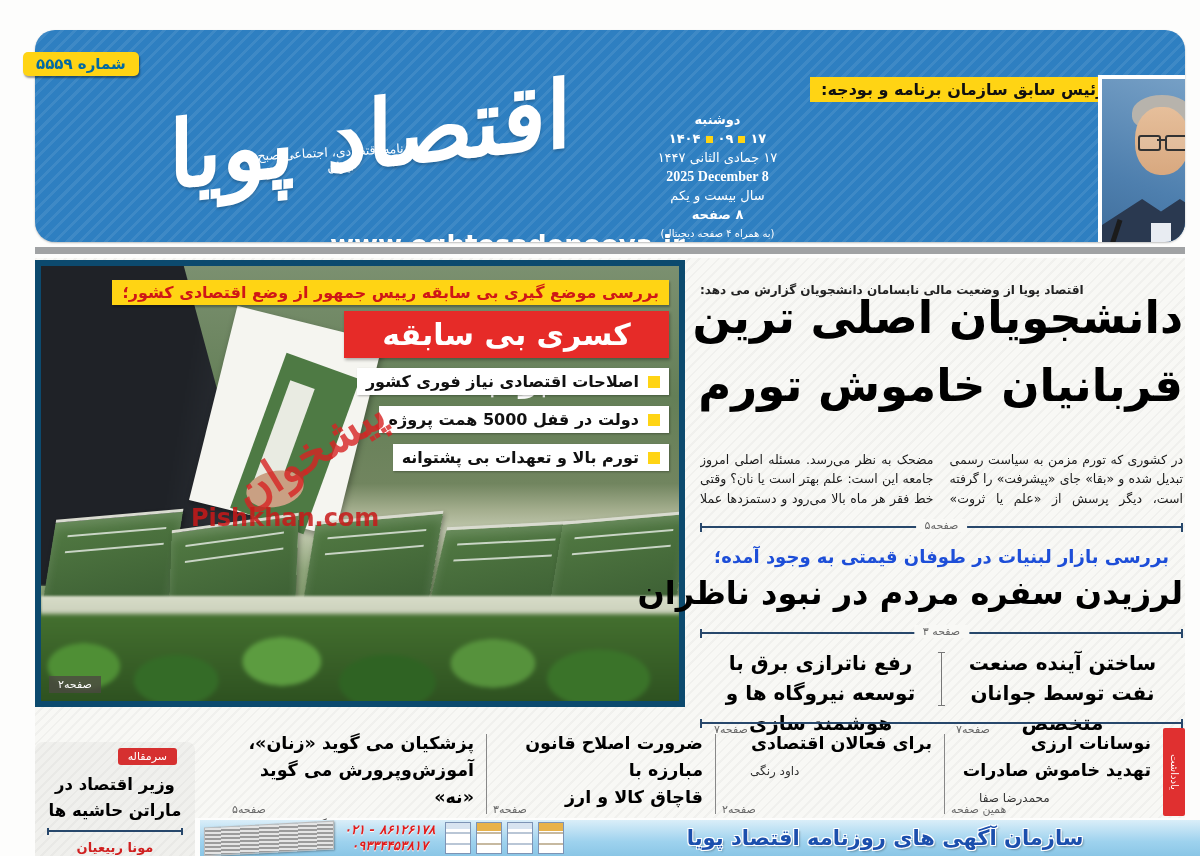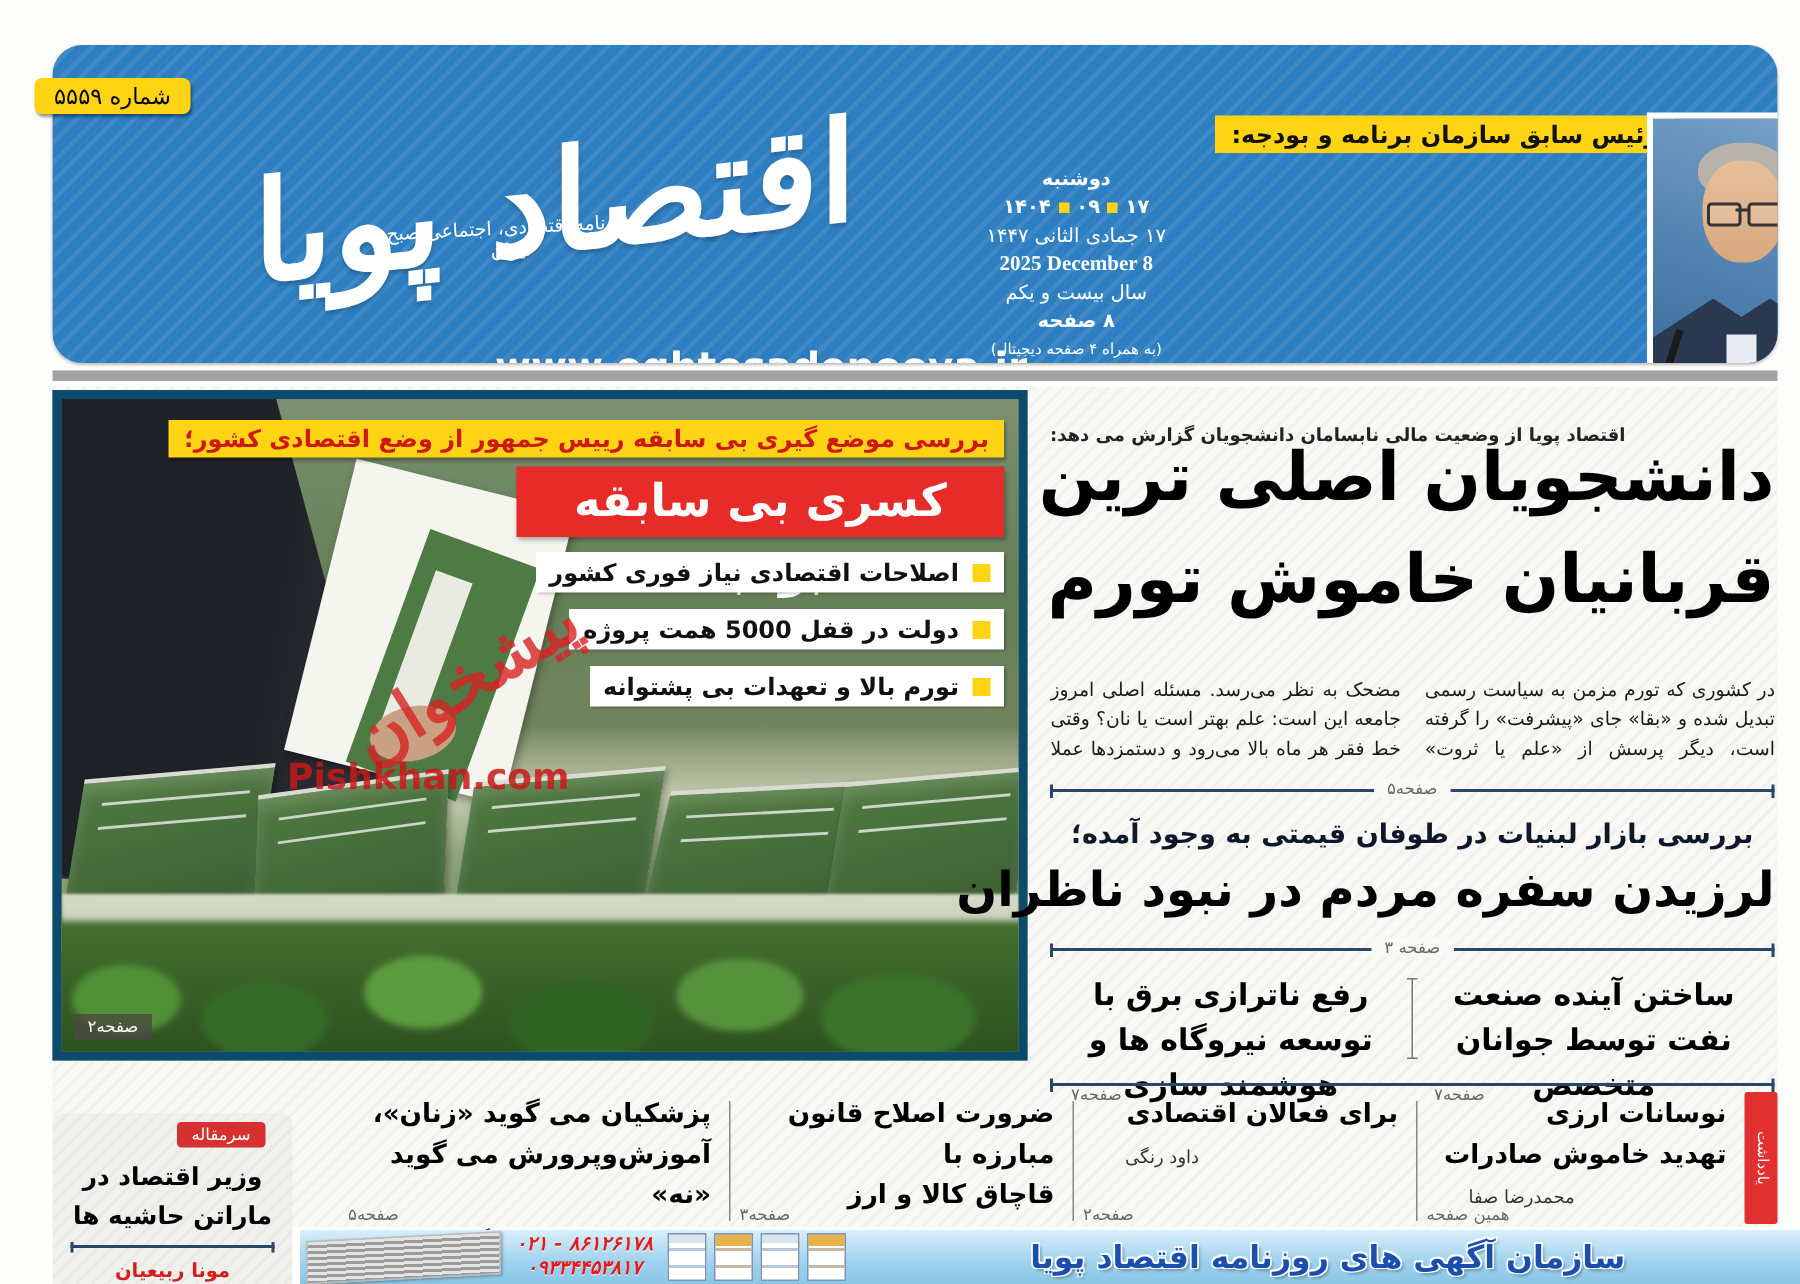--- a/index.html
+++ b/index.html
@@ -3,22 +3,22 @@
 <meta charset="utf-8">
 <style>
   html,body{margin:0;padding:0;background:#fff;}
   #page{position:relative;width:1200px;height:856px;background:#fdfdfc;overflow:hidden;
         font-family:"DejaVu Sans",sans-serif;direction:rtl;}
   
   .masthead{position:absolute;left:35px;top:30px;width:1150px;height:212px;border-radius:20px;
     background:#2e7fc1;
     background-image:repeating-linear-gradient(135deg,rgba(255,255,255,.08) 0 3px,rgba(255,255,255,0) 3px 9px);
     overflow:hidden;box-shadow:0 1px 2px rgba(0,0,0,.25);}
-  .issue-badge{position:absolute;left:23px;top:52px;z-index:6;background:#ffd414;color:#000000;
-    font-weight:normal;font-size:15px;padding:3px 13px;border-radius:5px;box-shadow:1px 2px 2px rgba(0,0,0,.4);}
+  .issue-badge{position:absolute;left:23px;top:52px;z-index:6;background:#ffd414;color:#0369a1;
+    font-weight:bold;font-size:15px;padding:3px 13px;border-radius:5px;box-shadow:1px 2px 2px rgba(0,0,0,.4);}
   .logo{position:absolute;left:55px;top:55px;width:560px;font-family:"DejaVu Serif",serif;
     font-weight:bold;color:#fff;font-size:92px;line-height:1.1;transform:rotate(-6deg) skewX(-6deg);
     text-align:center;white-space:nowrap;text-shadow:0 2px 3px rgba(0,0,0,.2);}
   .tagline{position:absolute;left:215px;top:114px;width:180px;color:#fff;font-size:12.5px;
     text-align:center;transform:rotate(-3deg);}
   .website{position:absolute;left:295px;top:200px;width:330px;color:#fff;font-weight:bold;
     font-size:26px;direction:ltr;text-align:center;text-shadow:0 1px 2px rgba(0,0,0,.35);}
   .dateline{position:absolute;left:600px;top:80px;width:165px;color:#fff;text-align:center;font-size:13px;line-height:19px;}
   .dateline .b{font-weight:bold;}
   .dateline .sq{display:inline-block;width:7px;height:7px;background:#ffd414;margin:0 5px;vertical-align:middle;}
@@ -92,21 +92,21 @@
     letter-spacing:-1px;white-space:nowrap;}
   .lead-headline span{display:block;}
   .lead-text{top:190px;height:62px;overflow:hidden;column-count:2;column-gap:16px;font-size:12.5px;
     line-height:1.55;text-align:justify;color:#1a1a1a;}
   .rule{position:absolute;width:100%;border-top:2px solid #27476b;}
   .rule::before,.rule::after{content:"";position:absolute;top:-5px;width:2px;height:9px;background:#27476b;}
   .rule::before{right:0;} .rule::after{left:0;}
   .rule .lbl{position:absolute;left:50%;top:-9px;transform:translateX(-50%);background:#f8f8f5;
     color:#666;font-size:11px;padding:0 9px;}
   .r1{top:266px;} .r2{top:372px;} .r3{top:462px;}
-  .dairy-kicker{top:286px;text-align:center;font-weight:bold;font-size:18px;color:#0f172a;}
+  .dairy-kicker{top:286px;text-align:center;font-weight:bold;font-size:18px;color:#1d4ed8;}
   .dairy-headline{top:314px;text-align:center;font-weight:900;font-size:32px;color:#000;letter-spacing:-1px;white-space:nowrap;}
   .pair-row{top:388px;height:72px;display:flex;}
   .pair-cell{flex:1;position:relative;padding:0 10px;}
   .pair-title{font-weight:800;font-size:20px;line-height:1.5;text-align:center;color:#000;}
   .pair-page{position:absolute;left:14px;bottom:-16px;font-size:11px;color:#666;}
   .pair-div{width:1px;background:#777;margin:4px 0 14px;position:relative;}
   .pair-div::before,.pair-div::after{content:"";position:absolute;left:-3px;width:7px;height:1px;background:#777;}
   .pair-div::before{top:0;} .pair-div::after{bottom:0;}
   
   .bottom-row{position:absolute;left:200px;top:728px;width:985px;height:90px;display:flex;align-items:stretch;}

